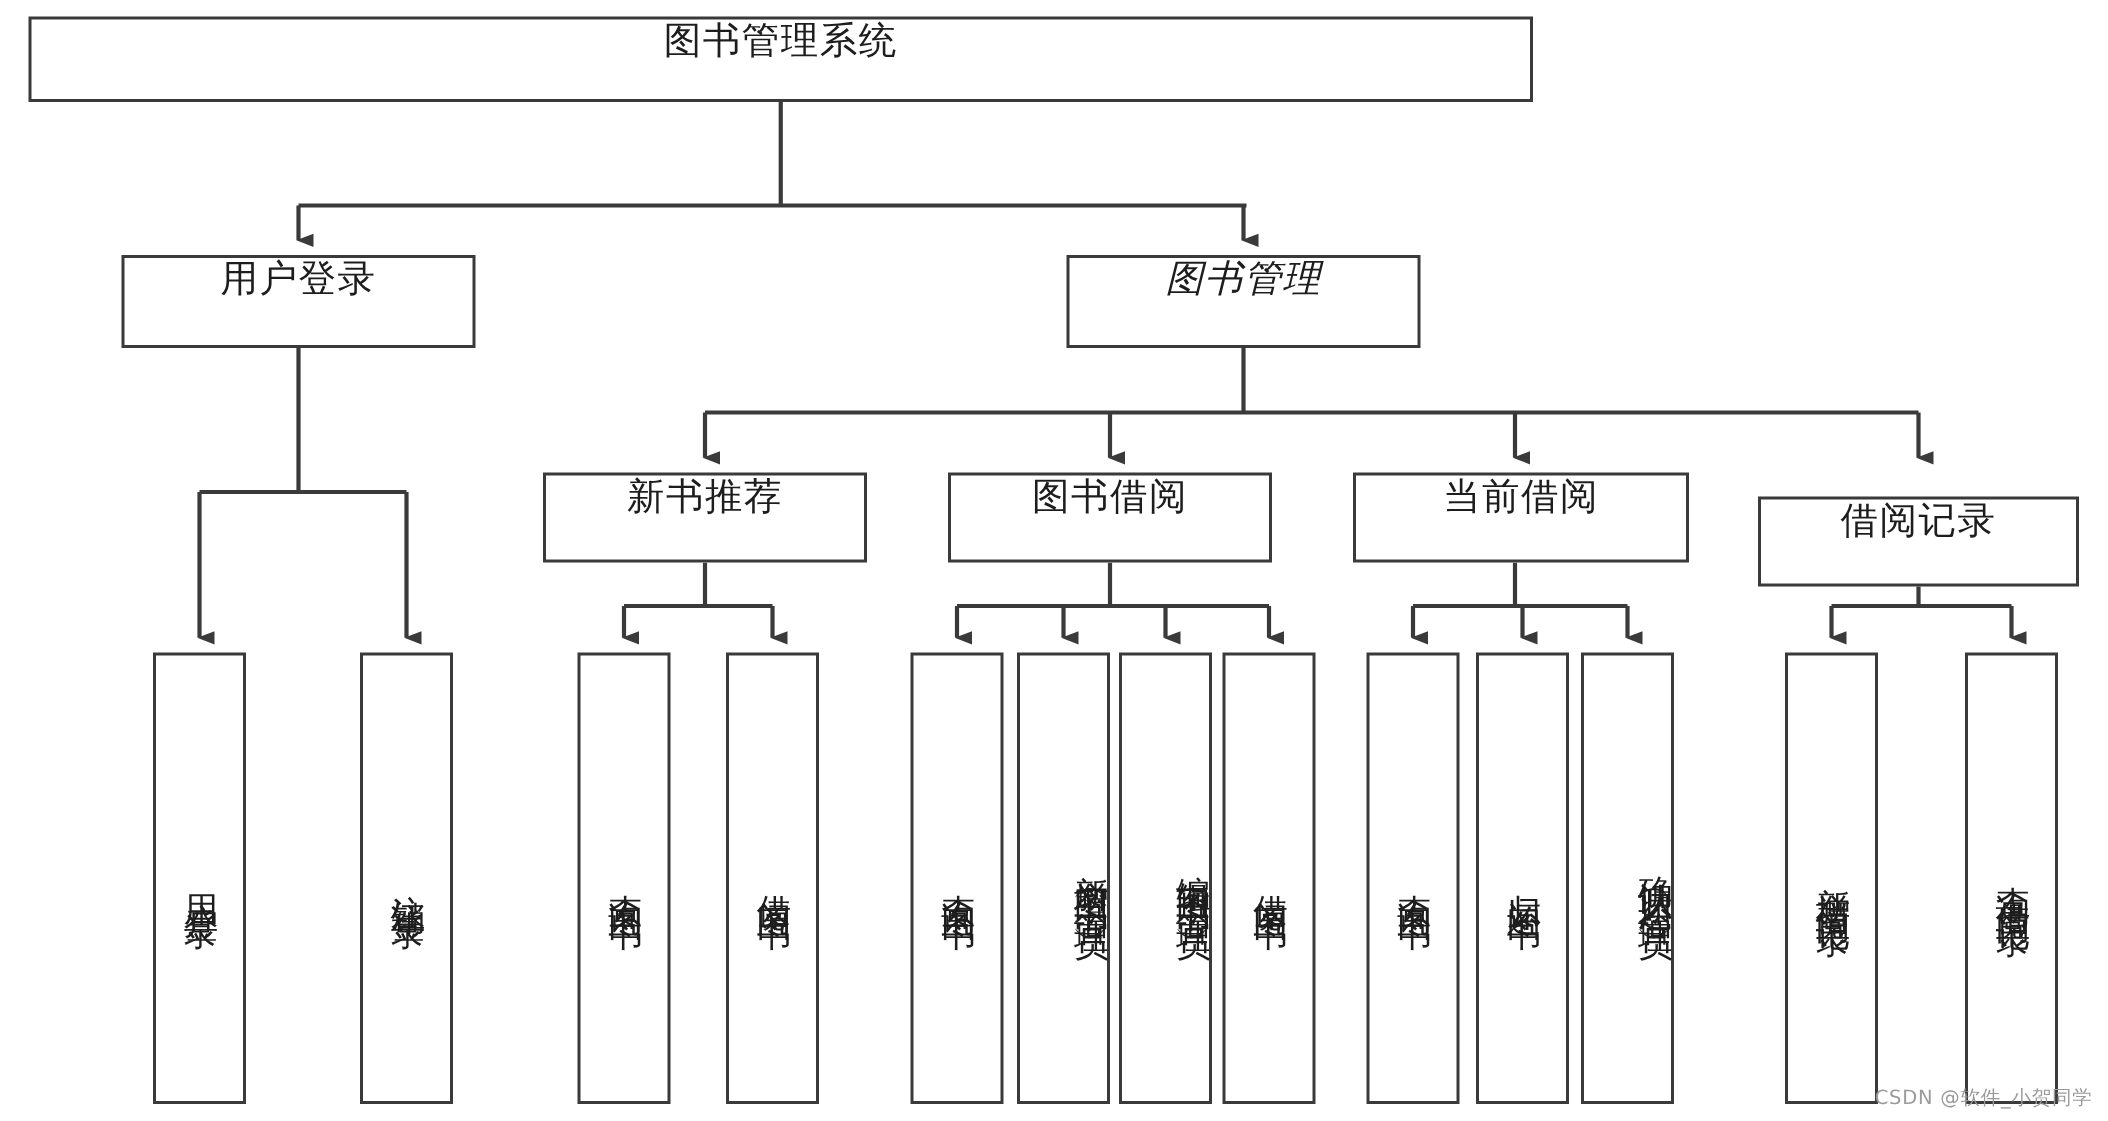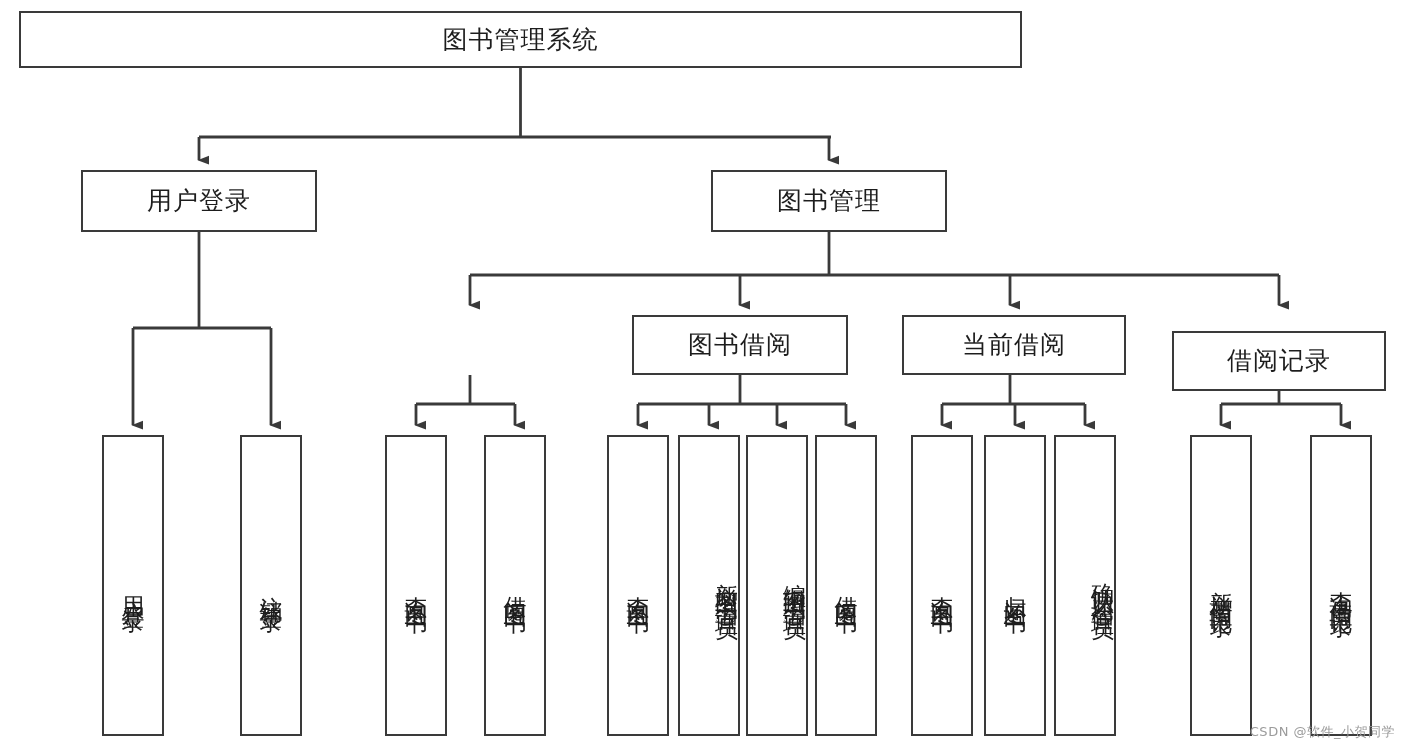--- a/index.html
+++ b/index.html
@@ -25,21 +25,21 @@
     width: 1405px;
     height: 747px;
     pointer-events: none;
   }
   .node {
     position: absolute;
     box-sizing: border-box;
     border: 2.5px solid #3a3a3a;
     background: #ffffff;
     display: flex;
-    align-items: center;
+    align-items: flex-start;
     justify-content: center;
     color: #1d1d1d;
     z-index: 2;
   }
   .node-h {
     font-size: 25px;
     line-height: 1.1;
     letter-spacing: 1px;
     white-space: nowrap;
   }
@@ -126,24 +126,27 @@
     </g>
   </svg>
 
   <div class="node node-h node-root" style="left:19px; top:11px; width:1003px; height:57px;">
     <span>图书管理系统</span>
   </div>
 
   <div class="node node-h" style="left:81px; top:170px; width:236px; height:62px;">
     <span>用户登录</span>
   </div>
-  <div class="node node-h" style="left:711px; top:170px; width:236px; height:62px;">
+  <div class="node node-h" style="left:711px; top:170px; width:236px; height:62px;font-style:italic;">
     <span>图书管理</span>
   </div>
 
+  <div class="node node-h" style="left:362px; top:315px; width:216px; height:60px;">
+    <span>新书推荐</span>
+  </div>
   <div class="node node-h" style="left:632px; top:315px; width:216px; height:60px;">
     <span>图书借阅</span>
   </div>
   <div class="node node-h" style="left:902px; top:315px; width:224px; height:60px;">
     <span>当前借阅</span>
   </div>
   <div class="node node-h" style="left:1172px; top:315px; width:214px; height:60px;margin-top:16px;">
     <span>借阅记录</span>
   </div>
 

